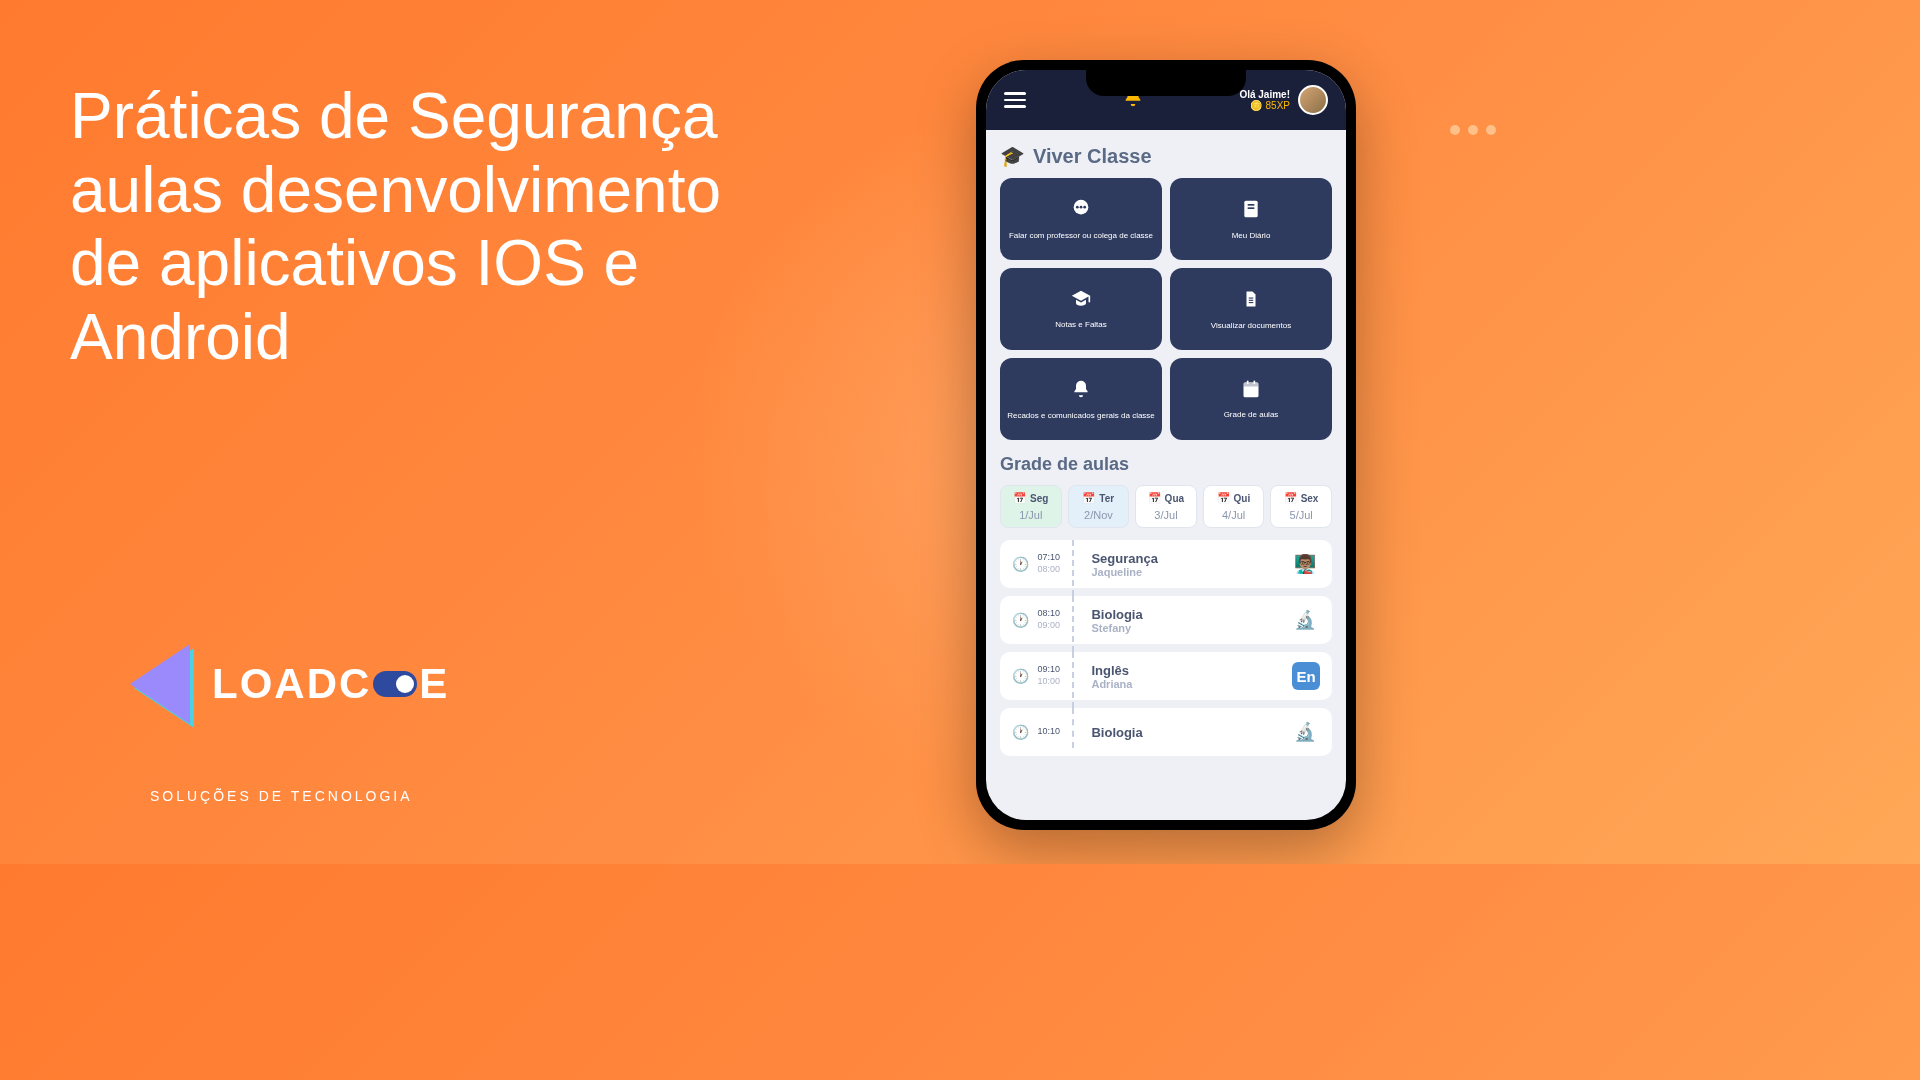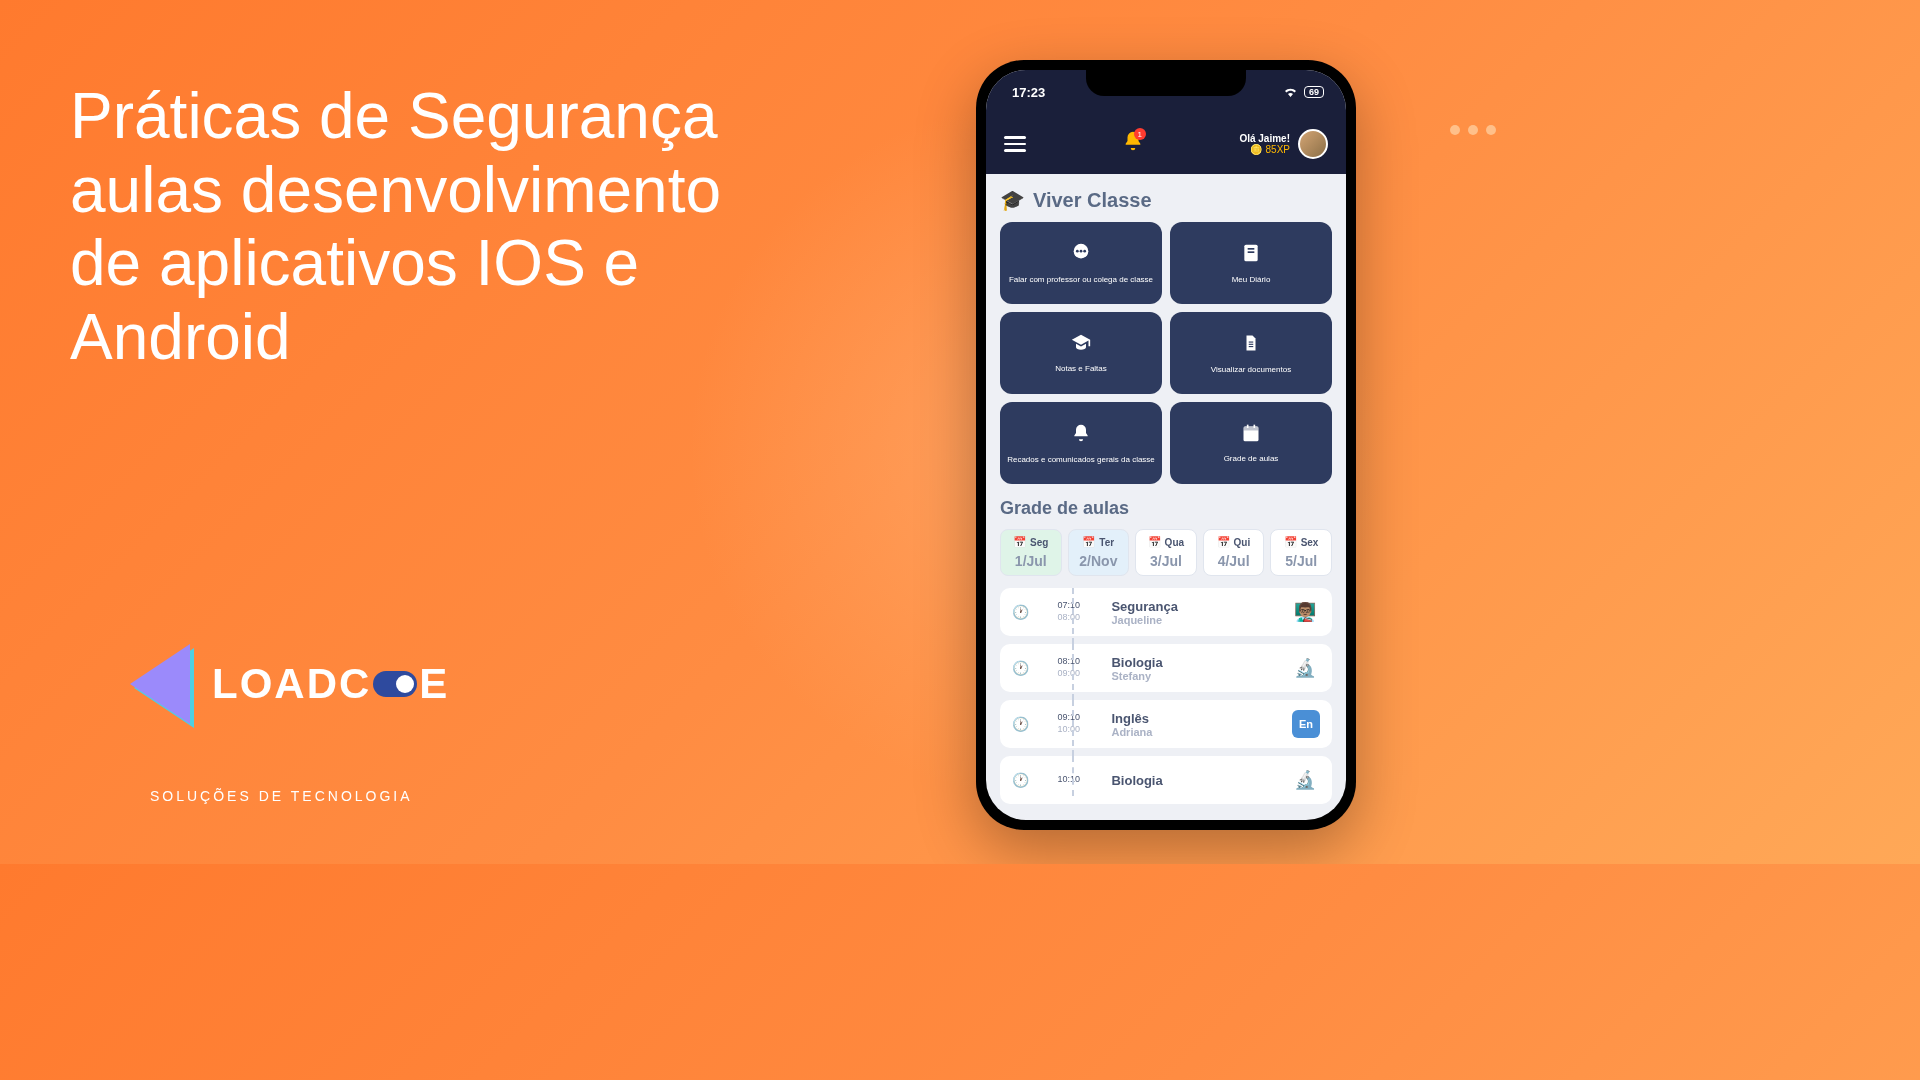--- a/index.html
+++ b/index.html
@@ -260,21 +260,21 @@
     border: 1px solid #E0E5EE;
     border-radius: 8px;
     padding: 6px 4px;
     text-align: center;
     font-size: 10px;
     cursor: pointer;
   }
   .day-tab.active { background: #DFF4E8; }
   .day-tab.selected { background: #E3F0FA; }
   .day-tab .day-name { font-weight: 700; color: #4A5570; display:flex; align-items:center; justify-content:center; gap:3px;}
-  .day-tab .day-date { color: #8A96AC; margin-top: 4px; font-size: 14px; font-weight: bold; }
+  .day-tab .day-date { color: #8A96AC; margin-top: 4px; font-size: 11px; }
   .cal-mini { color: #4A8FD6; font-size: 11px; }
 
   .lesson-list { display: flex; flex-direction: column; }
   .lesson {
     background: #fff;
     border-radius: 10px;
     padding: 10px 12px;
     display: flex;
     align-items: center;
     gap: 8px;
@@ -285,32 +285,32 @@
     content: '';
     position: absolute;
     left: 72px;
     top: 0;
     bottom: -8px;
     width: 2px;
     border-left: 2px dashed #C7D0E0;
   }
   .lesson:last-child::before { bottom: 8px; }
   .clock-icon { color: #2EC4B6; font-size: 14px; }
-  .lesson-time { font-size: 9px; color: #4A5570; width: 30px; line-height: 1.3; margin-left: 20px; }
+  .lesson-time { font-size: 9px; color: #4A5570; width: 30px; line-height: 1.3; }
   .lesson-time .t-end { color: #AAB2C5; }
   .lesson-body { flex: 1; margin-left: 16px; }
   .lesson-subject { font-size: 13px; font-weight: 700; color: #4A5570; }
   .lesson-teacher { font-size: 11px; color: #AAB2C5; font-weight: 600; }
   .lesson-emoji {
     width: 28px; height: 28px;
     display: flex; align-items: center; justify-content: center;
     font-size: 18px;
     border-radius: 6px;
   }
-  .lesson-emoji.en { background: #4A8FD6; color: #fff; font-size: 11px; font-weight: 700; }
+  .lesson-emoji.en { background: #4A8FD6; color: #fff; font-size: 15px; font-weight: 700; }
 </style>
 </head>
 <body>
 
 <div class="bg-circle"></div>
 
 <div class="headline">Práticas de Segurança aulas desenvolvimento de aplicativos IOS e Android</div>
 
 <div class="dots">
     <span></span>
@@ -326,31 +326,20 @@
       <span class="toggle"></span>
       <span>E</span>
     </div>
   </div>
   <div class="logo-sub">SOLUÇÕES DE TECNOLOGIA</div>
 </div>
 
 <div class="phone">
   <div class="phone-inner">
     <div class="notch"></div>
-    <div class="status-bar">
-      <span>17:23</span>
-      <div class="status-right">
-        <span>
-          <svg width="15" height="11" viewBox="0 0 15 11" fill="white">
-              <path d="M7.5 11L5 8c1.5-1.5 3.5-1.5 5 0L7.5 11zM2 5c3-3 8-3 11 0l-1.5 1.5c-2.2-2.2-5.8-2.2-8 0L2 5z"></path>
-            </svg>
-        </span>
-        <span class="battery">69</span>
-      </div>
-    </div>
 
     <div class="app-header">
       <div class="hamburger">
           <span></span>
           <span></span>
           <span></span>
         </div>
       <div class="bell">
         <svg width="22" height="22" viewBox="0 0 24 24" fill="#FFB800">
             <path d="M12 2a6 6 0 00-6 6v4l-2 3v1h16v-1l-2-3V8a6 6 0 00-6-6zm0 20a2.5 2.5 0 002.5-2.5h-5A2.5 2.5 0 0012 22z"></path>

